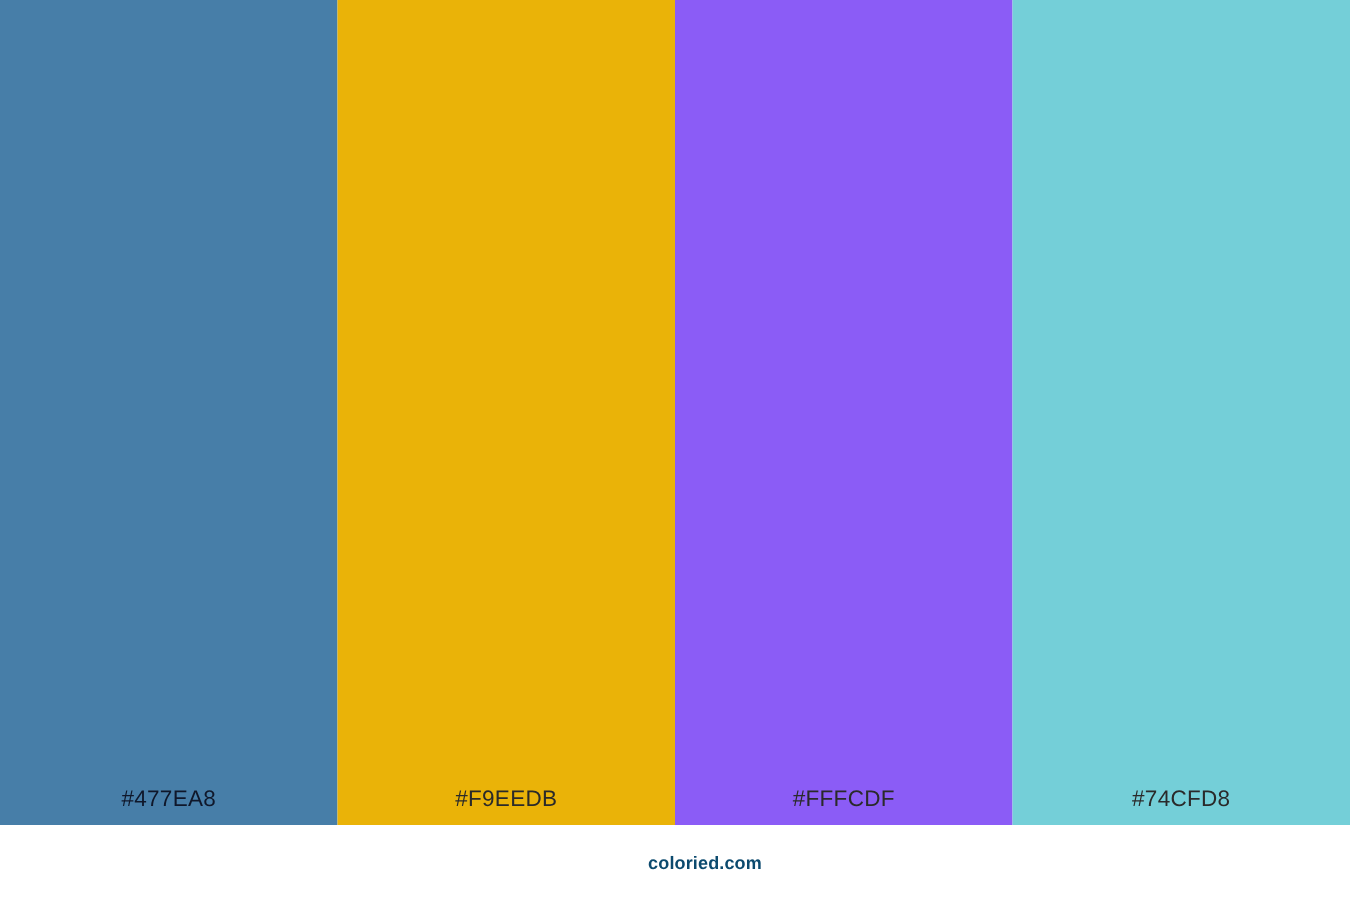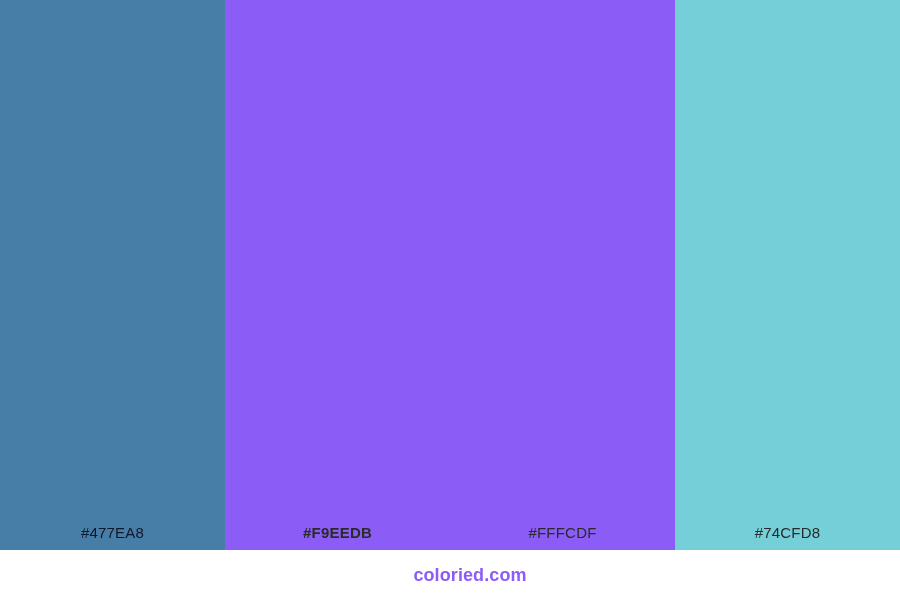--- a/index.html
+++ b/index.html
@@ -47,41 +47,41 @@
   }
   .footer {
     width: 900px;
     height: 50px;
     background: #ffffff;
     display: flex;
     align-items: center;
     justify-content: center;
   }
   .footer-brand {
-    font-size: 18px;
+    font-size: 12px;
     font-weight: bold;
-    color: #8b5cf6;
+    color: #0c4a6e;
     letter-spacing: 0.1px;
     font-family: "Liberation Sans", sans-serif;
     margin-left: 40px;
   }
 </style>
 </head>
 <body>
 
 <div class="palette-page">
 
   <div class="swatch-strip">
 
     <div class="swatch" style="background:#477EA8;">
       <div class="swatch-label light">#477EA8</div>
     </div>
 
 
-    <div class="swatch" style="background:#8b5cf6;font-weight:bold;">
+    <div class="swatch" style="background:#eab308;">
       <div class="swatch-label">#F9EEDB</div>
     </div>
 
     <div class="swatch" style="background:#8b5cf6;">
       <div class="swatch-label">#FFFCDF</div>
     </div>
 
     <div class="swatch" style="background:#74CFD8;">
       <div class="swatch-label">#74CFD8</div>
     </div>

